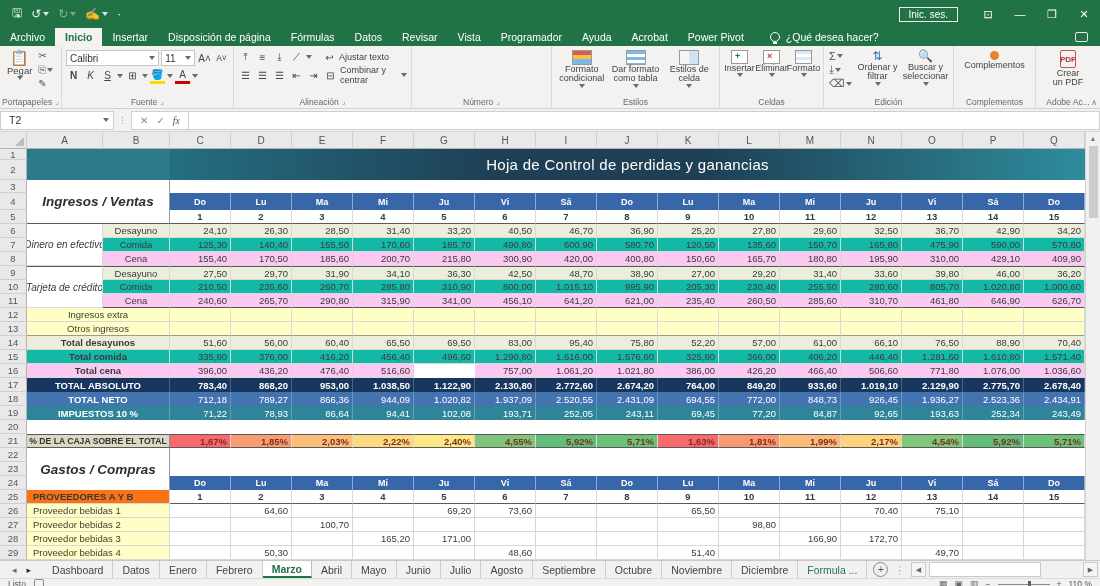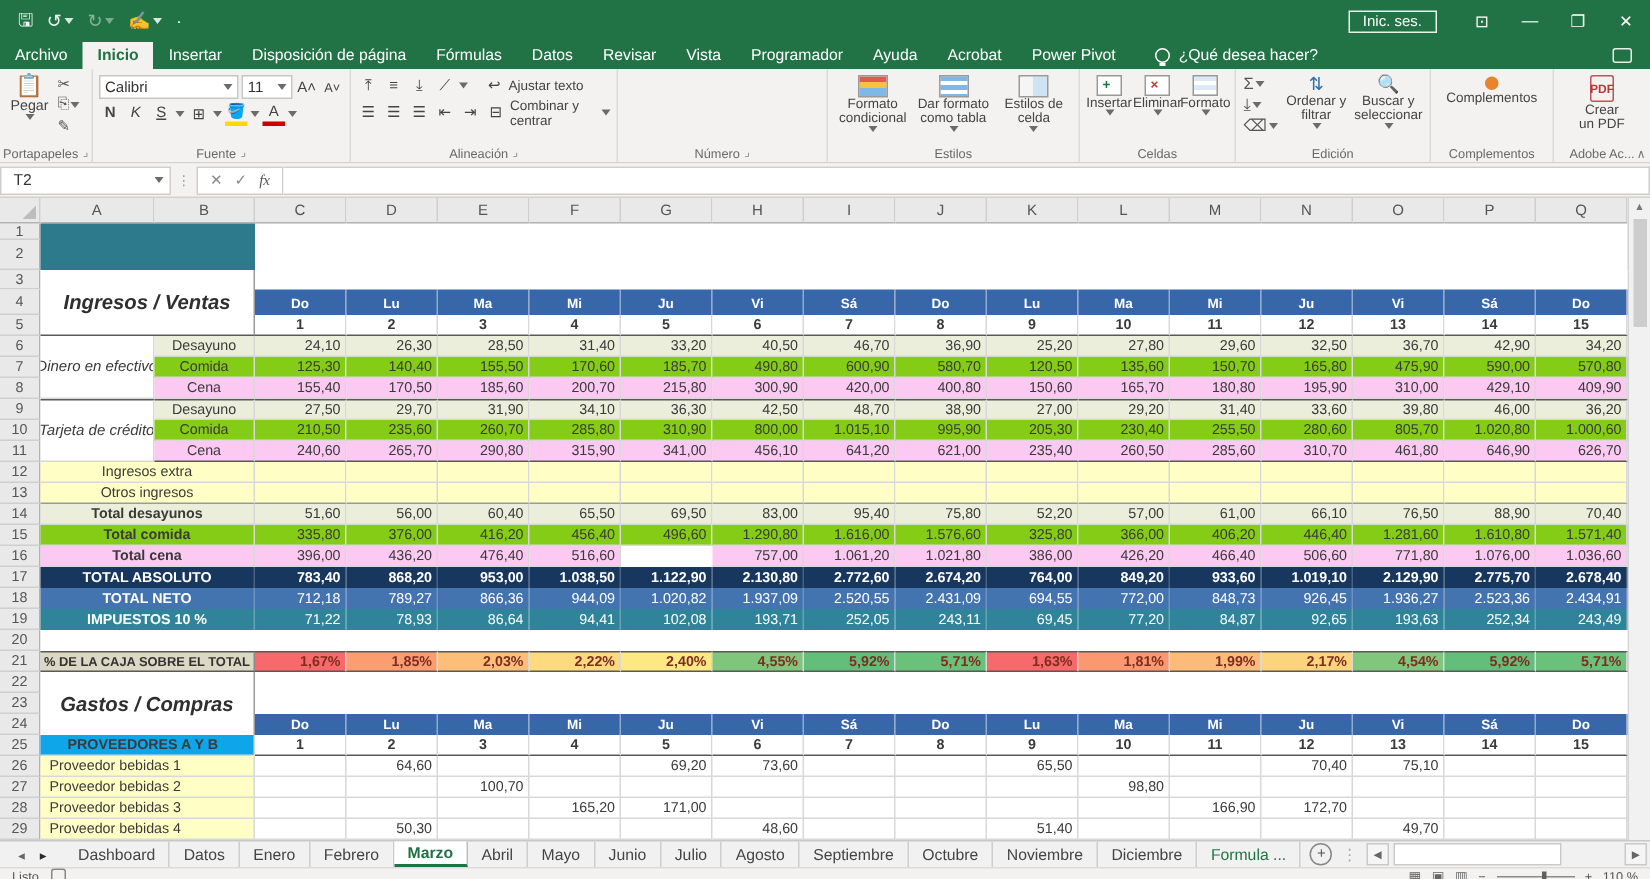--- a/index.html
+++ b/index.html
@@ -72,34 +72,34 @@
   .cell{border-right:1px solid #d8d8d8;border-bottom:1px solid #d8d8d8}
   .num{justify-content:flex-end;padding-right:3px}
   .ctr{justify-content:center}
   .plainrow{background:#fff}
   .banner-left{background:#2d7a8c}
   .banner-main{background:linear-gradient(90deg,#256e82 0%,#1e3f54 36%,#1e3f54 58%,#2e8c9c 100%);color:#fff;justify-content:center;font-size:15px;letter-spacing:.3px}
   .section-title{background:#fff;justify-content:center;font-weight:bold;font-style:italic;font-size:13.5px;color:#2f2f2f;border-right:1px solid #9a9a9a}
   .dayhead{background:#3766a9;color:#fff;justify-content:center;font-size:9px;font-weight:bold;border-right:1px solid rgba(255,255,255,.45)}
   .daynum{background:#fff;justify-content:center;font-weight:bold;border-right:1px solid #d8d8d8}
   .grouplab{background:#fff;justify-content:center;font-style:italic;font-size:10px;border-right:1px solid #d8d8d8;border-bottom:1px solid #d8d8d8}
-  .des{background:#ebeeda}.com{background:#84cc16}.cen{background:#fbc9f2}.yel{background:#ffffc5}
+  .des{background:#ebeeda}.com{background:#14b8a6}.cen{background:#fbc9f2}.yel{background:#ffffc5}
   .totlab{font-weight:bold;justify-content:center}
   .navy{background:#17375e;color:#fff;border-right:1px solid rgba(255,255,255,.22);border-bottom:none}
   .midb{background:#4474b0;color:#fff;border-right:1px solid rgba(255,255,255,.22);border-bottom:none}
   .tealr{background:#2f8499;color:#fff;border-right:1px solid rgba(255,255,255,.25);border-bottom:none}
   .bold{font-weight:bold}
   .pctlab{background:#dbd8c3;font-weight:bold;font-size:8.6px;justify-content:center;color:#333}
   .pct{font-weight:bold;color:#7e2d20}
   .bt-dark{border-top:1px solid #595959}
   .bb-dark{border-bottom:1px solid #595959 !important}
   .bb-med{border-bottom:1px solid #9a9a9a !important}
   .br-dark{border-right:1px solid #8a8a8a !important}
   .provlab{background:#ffffc5;padding-left:6px;border-right:1px solid #d8d8d8;border-bottom:1px solid #d8d8d8}
-  .provhead{background:#0ea5e9;padding-left:18px;font-weight:bold;border-right:1px solid #d8d8d8;border-bottom:1px solid #d8d8d8}
+  .provhead{background:#f97316;padding-left:6px;font-weight:bold;border-right:1px solid #d8d8d8;border-bottom:1px solid #d8d8d8}
   .vscroll{background:#f1f1f1;border-left:1px solid #d4d4d4;flex-direction:column;justify-content:flex-start;align-items:center}
   .vthumb{width:9px;height:72px;background:#cdcdcd;margin-top:4px}
   .varrow{font-size:7px;color:#777;margin-top:3px}
   
   .sheettabs{height:17px;background:#f1f1f1;border-top:1px solid #c8c8c8;display:flex;align-items:stretch;font-size:10.5px;color:#444}
   .stnav{display:flex;align-items:center;gap:10px;padding:0 12px;color:#666;font-size:9px}
   .stab{padding:0 9px;display:flex;align-items:center;border-right:1px solid #cecece;white-space:nowrap}
   .stab.active{background:#fff;color:#1f7145;font-weight:bold;border-bottom:2px solid #217346;border-right:1px solid #bdbdbd}
   .stab.greenname{color:#217346}
   .addsheet{width:13px;height:13px;border:1px solid #888;border-radius:50%;color:#555;display:flex;align-items:center;justify-content:center;font-size:10px;margin:auto 6px}
@@ -402,20 +402,21 @@
     <div class="rh" style="grid-area: 22 / 1 / span 1 / span 1;">21</div>
     <div class="rh" style="grid-area: 23 / 1 / span 1 / span 1;">22</div>
     <div class="rh" style="grid-area: 24 / 1 / span 1 / span 1;">23</div>
     <div class="rh" style="grid-area: 25 / 1 / span 1 / span 1;">24</div>
     <div class="rh" style="grid-area: 26 / 1 / span 1 / span 1;">25</div>
     <div class="rh" style="grid-area: 27 / 1 / span 1 / span 1;">26</div>
     <div class="rh" style="grid-area: 28 / 1 / span 1 / span 1;">27</div>
     <div class="rh" style="grid-area: 29 / 1 / span 1 / span 1;">28</div>
     <div class="rh" style="grid-area: 30 / 1 / span 1 / span 1;">29</div>
     <div class="banner-left" style="grid-area: 2 / 2 / span 2 / span 2;"></div>
+    <div class="banner-main" style="grid-area: 2 / 4 / span 2 / span 15;">Hoja de Control de perdidas y ganancias</div>
     <div class="plainrow" style="grid-area: 4 / 4 / span 1 / span 15;"></div>
     <div class="section-title bb-dark" style="grid-area: 4 / 2 / span 3 / span 2;">Ingresos / Ventas</div>
     <div class="dayhead" style="grid-area: 5 / 4 / span 1 / span 1;">Do</div>
     <div class="dayhead" style="grid-area: 5 / 5 / span 1 / span 1;">Lu</div>
     <div class="dayhead" style="grid-area: 5 / 6 / span 1 / span 1;">Ma</div>
     <div class="dayhead" style="grid-area: 5 / 7 / span 1 / span 1;">Mi</div>
     <div class="dayhead" style="grid-area: 5 / 8 / span 1 / span 1;">Ju</div>
     <div class="dayhead" style="grid-area: 5 / 9 / span 1 / span 1;">Vi</div>
     <div class="dayhead" style="grid-area: 5 / 10 / span 1 / span 1;">Sá</div>
     <div class="dayhead" style="grid-area: 5 / 11 / span 1 / span 1;">Do</div>

